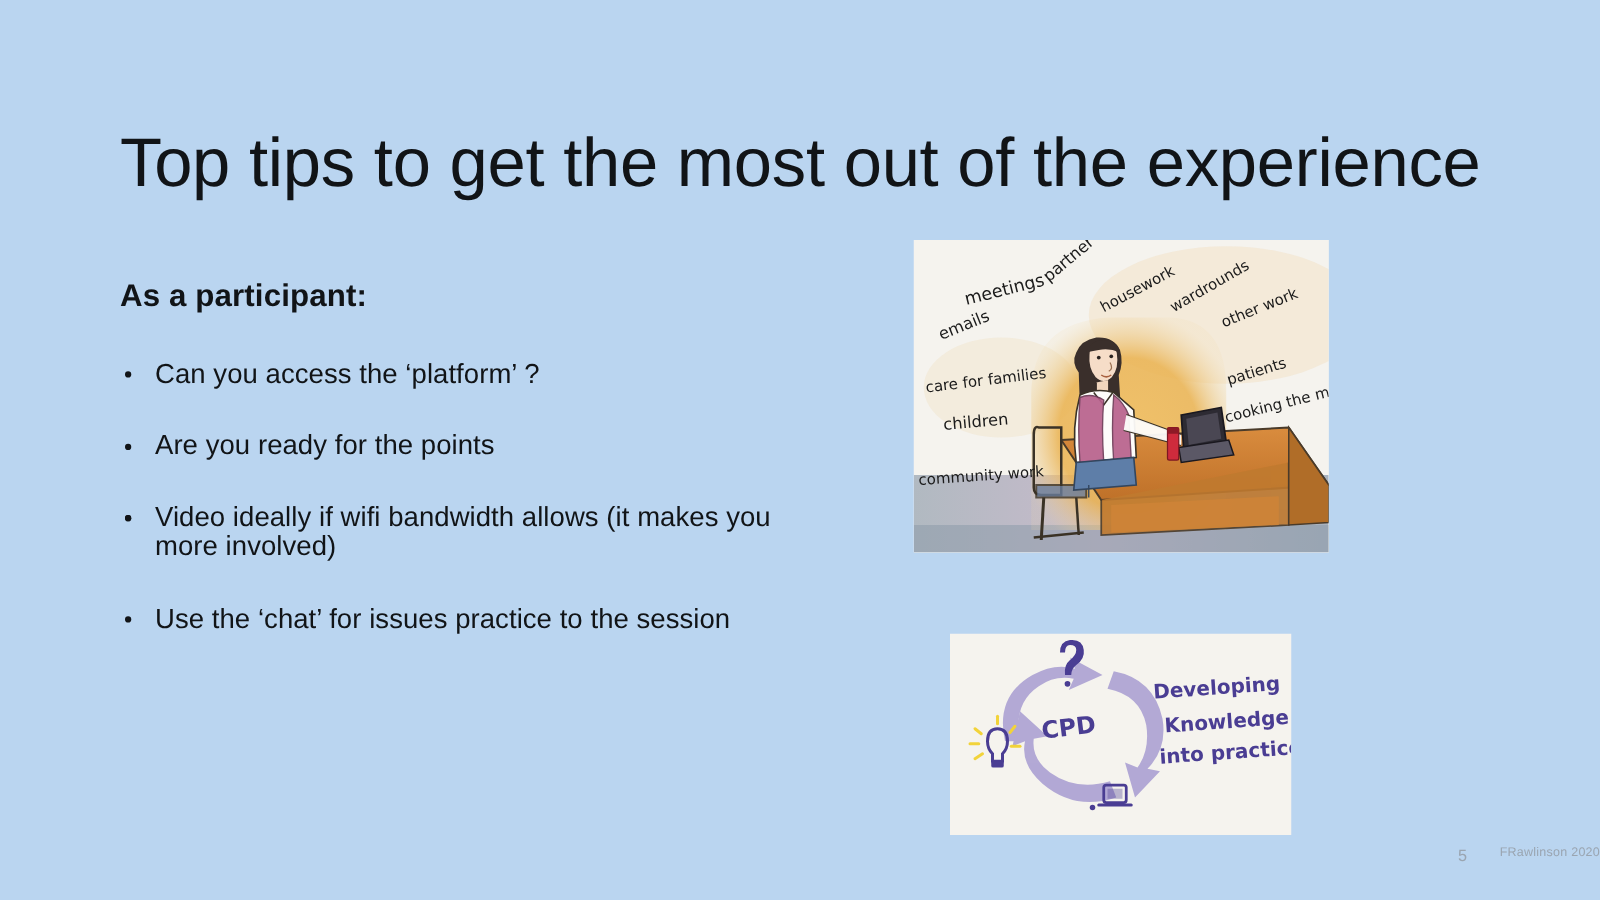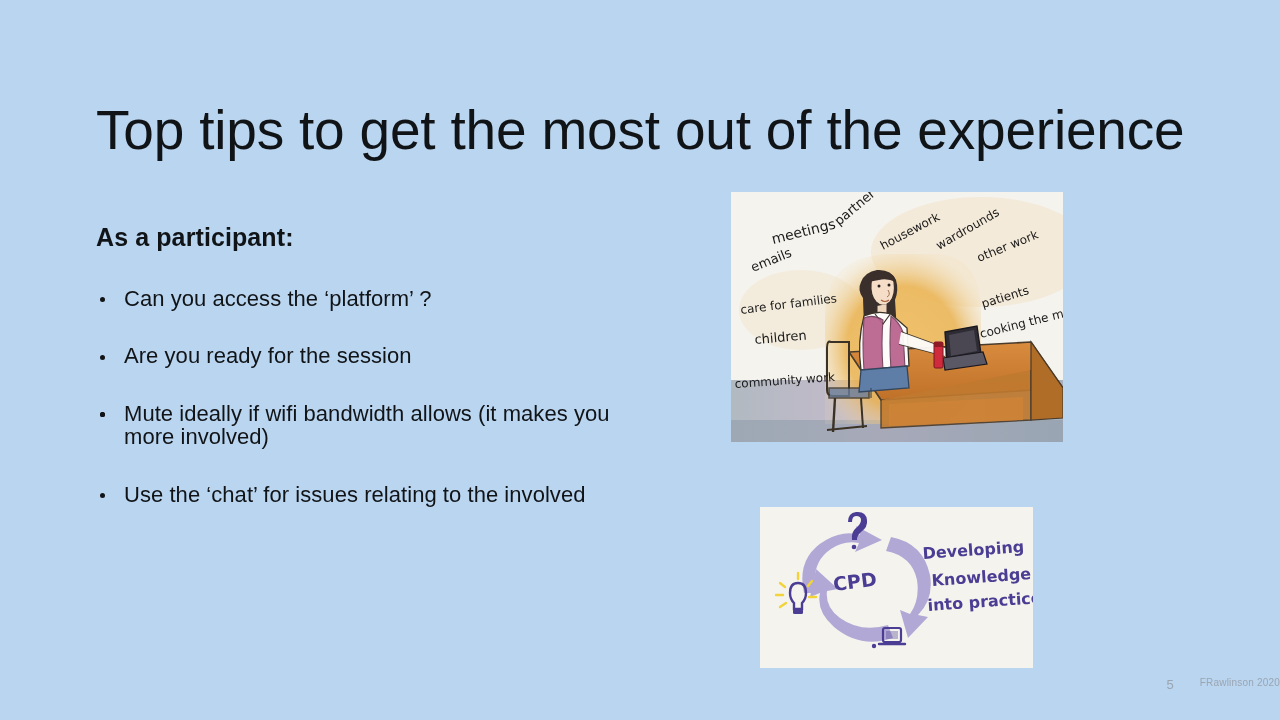--- a/index.html
+++ b/index.html
@@ -140,32 +140,32 @@
 
     <div id="participant-heading">As a participant:</div>
 
     <ul class="tips-list">
       <li>
         <span class="dot"></span>
         <span>Can you access the ‘platform’ ?</span>
       </li>
       <li>
         <span class="dot"></span>
-        <span>Are you ready for the session</span>
-      </li>
-      <li>
-        <span class="dot"></span>
-      </li>
-      <li>
-        <span class="dot"></span>
-        <span>Mute ideally if wifi bandwidth allows (it makes you more involved)</span>
-      </li>
-      <li>
-        <span class="dot"></span>
-        <span>Use the ‘chat’ for issues relating to the involved</span>
+        <span>Are you ready for the points</span>
+      </li>
+      <li>
+        <span class="dot"></span>
+      </li>
+      <li>
+        <span class="dot"></span>
+        <span>Video ideally if wifi bandwidth allows (it makes you more involved)</span>
+      </li>
+      <li>
+        <span class="dot"></span>
+        <span>Use the ‘chat’ for issues practice to the session</span>
       </li>
     </ul>
   </div>
 
   <div class="picture" id="picture-desk">
     <svg viewBox="0 0 332 250" preserveAspectRatio="none">
       <defs>
         <radialGradient id="halo" cx="50%" cy="55%" r="58%">
           <stop offset="0%" stop-color="#f0bf63" stop-opacity="0.95"></stop>
           <stop offset="62%" stop-color="#eab24f" stop-opacity="0.85"></stop>

